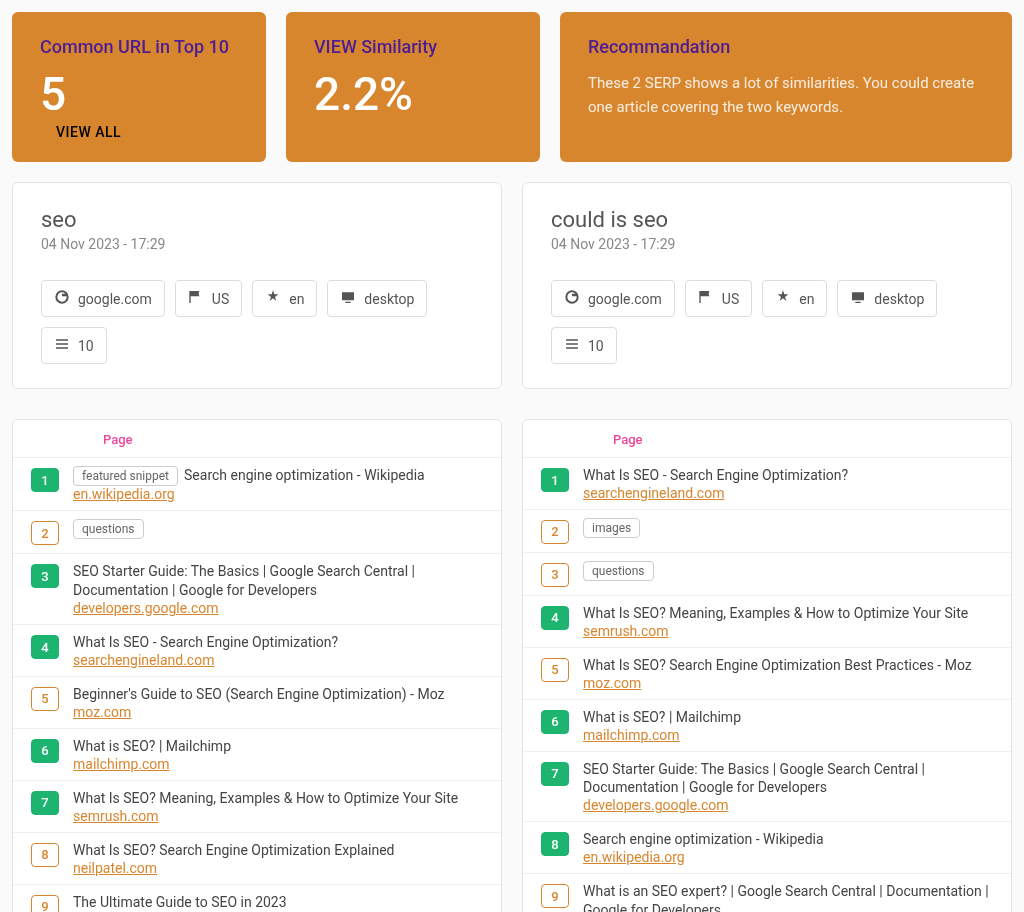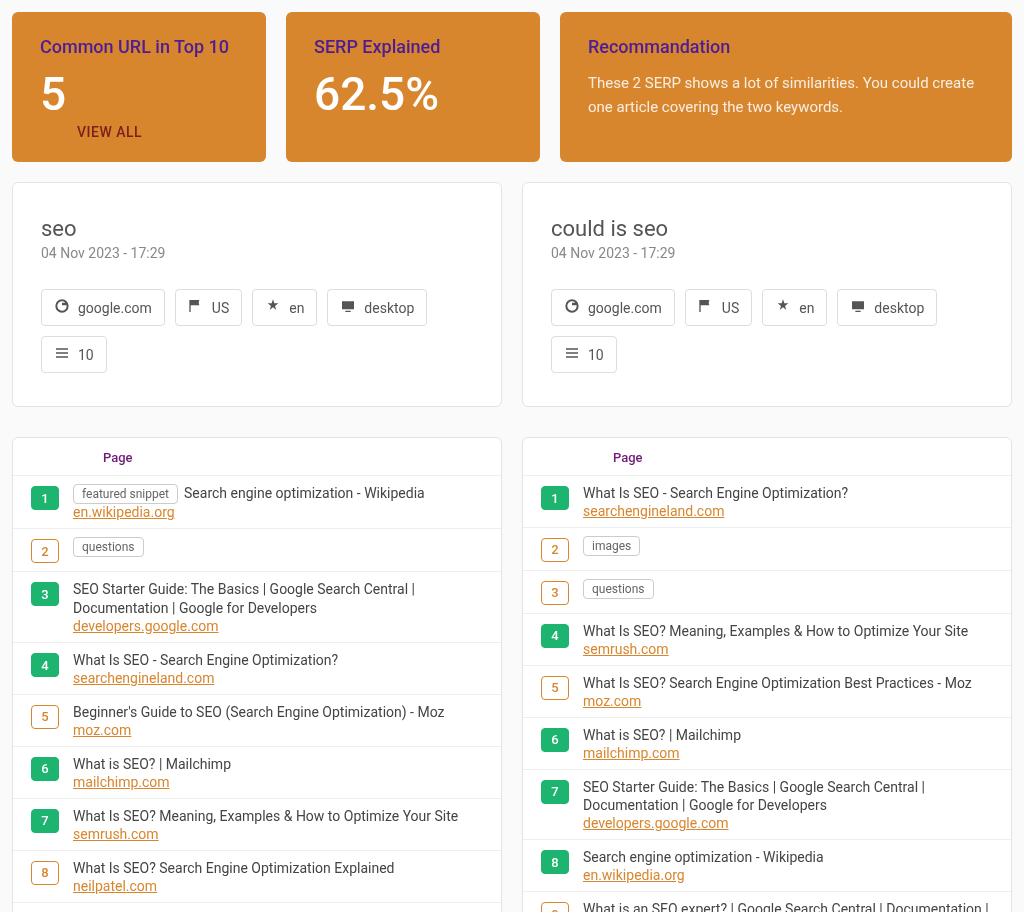--- a/index.html
+++ b/index.html
@@ -3,53 +3,53 @@
 <meta charset="utf-8">
 <style>
 * { box-sizing: border-box; margin: 0; padding: 0; }
 body { font-family: -apple-system, BlinkMacSystemFont, "Segoe UI", Roboto, Arial, sans-serif; background: #fafafa; padding: 12px; color: #333; }
 .top-row { display: flex; gap: 20px; margin-bottom: 20px; }
 .card-orange { background: #d8862e; color: #fff; border-radius: 6px; padding: 24px 28px; flex: 1; min-height: 150px; position: relative; }
 .card-orange.wide { flex: 2; }
 .card-orange h3 { font-size: 18px; font-weight: 500; margin-bottom: 14px; color:#4c1d95; }
 .card-orange .big { font-size: 46px; font-weight: 500; line-height:1; }
 .card-orange p { font-size: 15px; color: rgba(255,255,255,0.85); line-height: 1.6; }
-.view-all { position: absolute; bottom: 22px; left: 44px; font-size: 14px; font-weight:500; letter-spacing: .5px; color:#7f1d1d;margin-left:21px; }
+.view-all { position: absolute; bottom: 22px; left: 44px; font-size: 14px; font-weight:500; letter-spacing: .5px; color:#000000; }
 .mid-row { display: flex; gap: 20px; margin-bottom: 30px; }
-.white-card { background: #fff; border: 1px solid #e3e3e3; border-radius: 6px; padding: 33px 28px; flex: 1; }
+.white-card { background: #fff; border: 1px solid #e3e3e3; border-radius: 6px; padding: 24px 28px; flex: 1; }
 .kw-title { font-size: 22px; color: #555; margin-bottom: 4px; }
 .kw-date { font-size: 14px; color: #888; margin-bottom: 18px; }
 .chip-row { display: flex; gap: 10px; flex-wrap: wrap; margin-top: 28px; }
 .chip { border: 1px solid #ddd; border-radius: 4px; padding: 8px 12px; display: inline-flex; align-items: center; gap: 8px; font-size: 14px; color: #555; }
 .chip svg { width: 16px; height: 16px; fill: #555; flex-shrink:0; }
 .tables-row { display: flex; gap: 20px; align-items: flex-start; }
 .table-card { background: #fff; border: 1px solid #e3e3e3; border-radius: 6px; flex: 1; overflow:hidden; }
-.thead { padding: 12px 18px 10px 90px; font-size: 13px; color: #701a75; font-weight:500; border-bottom:1px solid #eee;}
+.thead { padding: 12px 18px 10px 90px; font-size: 13px; color: #ec4899; font-weight:500; border-bottom:1px solid #eee;}
 .trow { display: flex; align-items: flex-start; padding: 8px 18px; border-bottom: 1px solid #eee; gap: 14px; }
 .trow:last-of-type { border-bottom:none; }
 .badge { min-width: 28px; height: 24px; border-radius: 4px; display: inline-flex; align-items: center; justify-content: center; font-size: 13px; font-weight:500; margin-top:2px; flex-shrink:0; }
 .badge.green { background: #1db46f; color: #fff; border:1px solid #1db46f;}
 .badge.outline { background: #fff; color: #d8862e; border: 1px solid #d8862e; }
 .pagecell { flex: 1; font-size: 14px; }
 .title-line { color: #444; line-height:1.35; }
 .tag { display:inline-block; border:1px solid #ccc; border-radius:4px; padding:2px 8px; font-size:12px; color:#666; margin-right:6px; vertical-align:middle;}
 .domain-link { color: #d8862e; text-decoration: underline; font-size: 14px; }
 </style>
 </head>
 <body>
 
 <div class="top-row">
   <div class="card-orange">
     <h3>Common URL in Top 10</h3>
     <div class="big">5</div>
     <div class="view-all">VIEW ALL</div>
   </div>
   <div class="card-orange">
-    <h3>SERP Explained</h3>
-    <div class="big">62.5%</div>
+    <h3>VIEW Similarity</h3>
+    <div class="big">2.2%</div>
   </div>
   <div class="card-orange wide">
     <h3>Recommandation</h3>
     <p>These 2 SERP shows a lot of similarities. You could create one article covering the two keywords.</p>
   </div>
 </div>
 
 <div class="mid-row" id="panels-row">
     <div class="white-card">
     <div class="kw-title">seo</div>

